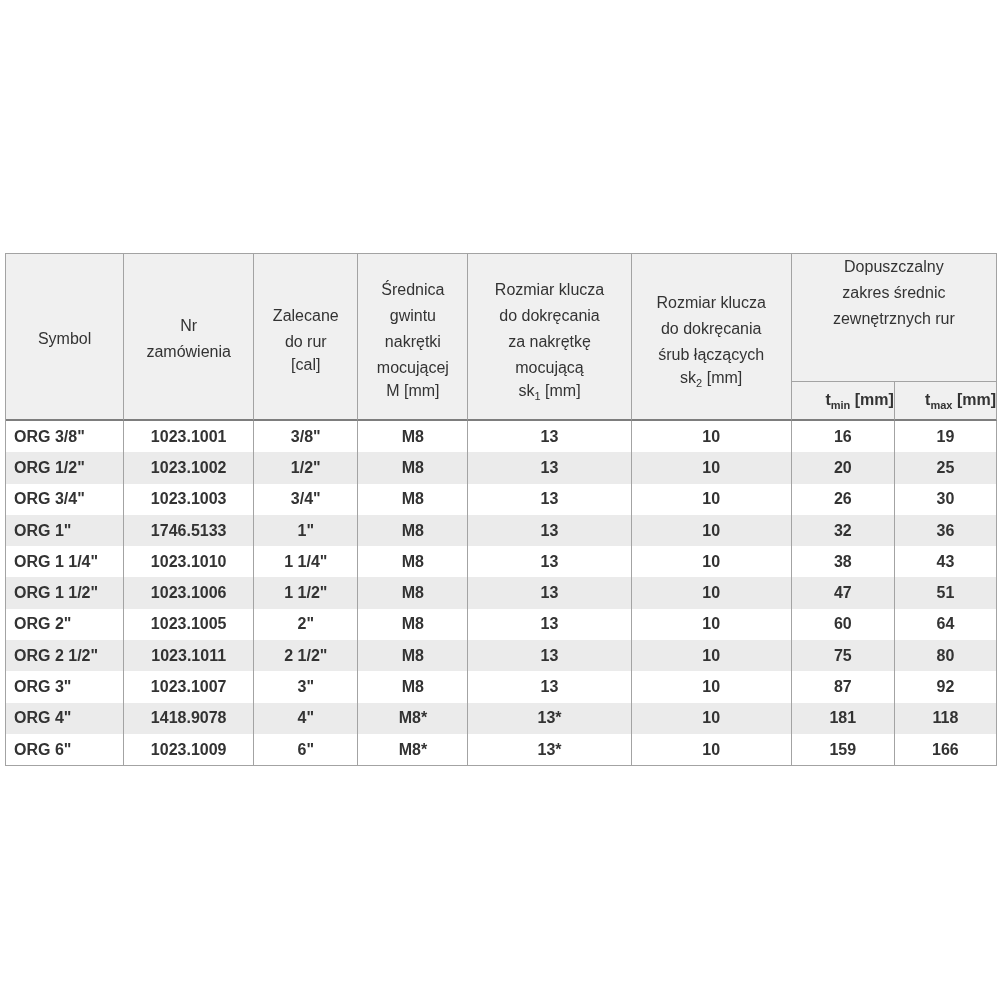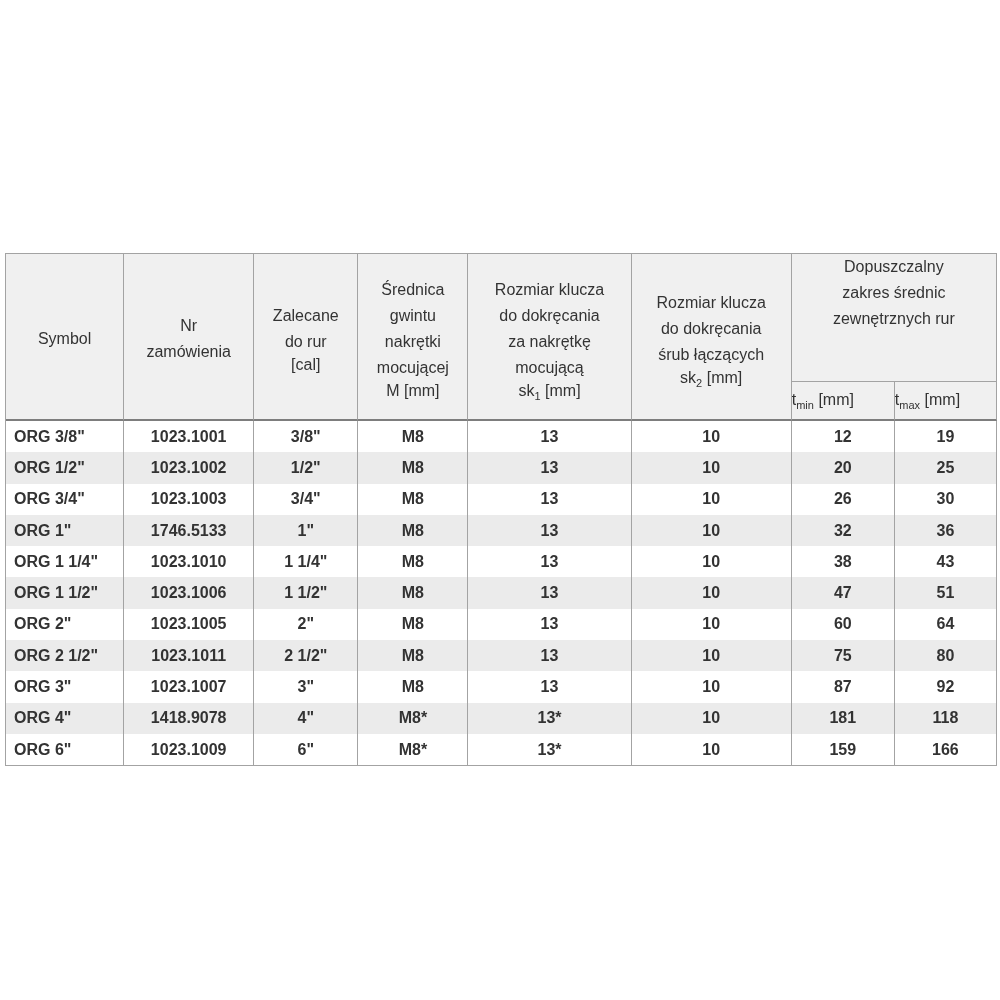--- a/index.html
+++ b/index.html
@@ -27,21 +27,21 @@
   th.group{border-bottom:1px solid var(--border);vertical-align:middle;}
   .hwrap{
     display:flex;flex-direction:column;justify-content:center;
     height:165px;box-sizing:border-box;padding:12px 2px 7px;
   }
   .htitle{white-space:pre-line;font-size:16px;line-height:26px;text-align:center;}
   .hunit{font-size:16px;text-align:center;line-height:20px;}
   tr.h2 th{
     height:33px;background:var(--header-bg);
     border-bottom:2px solid var(--border-strong);
-    vertical-align:middle;text-align:left;font-size:16px;
+    vertical-align:middle;text-align:right;font-size:16px;font-weight:bold;
   }
   sub.subsc{font-size:11px;line-height:0;}
   tbody td{
     height:31.3px;text-align:center;vertical-align:middle;
     font-size:16px;font-weight:bold;background:#ffffff;
   }
   tbody tr.even td{background:var(--stripe);}
   tbody tr:last-child td{border-bottom:1px solid var(--border);}
   td.col-symbol{text-align:left;padding-left:8px;box-sizing:border-box;}
 </style>
@@ -120,21 +120,21 @@
       </tr>
     </thead>
     <tbody>
         <tr class="odd">
           <td class="col-symbol">ORG 3/8"</td>
           <td>1023.1001</td>
           <td>3/8"</td>
           <td>M8</td>
           <td>13</td>
           <td>10</td>
-          <td>12</td>
+          <td>16</td>
           <td>19</td>
         </tr>
         <tr class="even">
           <td class="col-symbol">ORG 1/2"</td>
           <td>1023.1002</td>
           <td>1/2"</td>
           <td>M8</td>
           <td>13</td>
           <td>10</td>
           <td>20</td>

